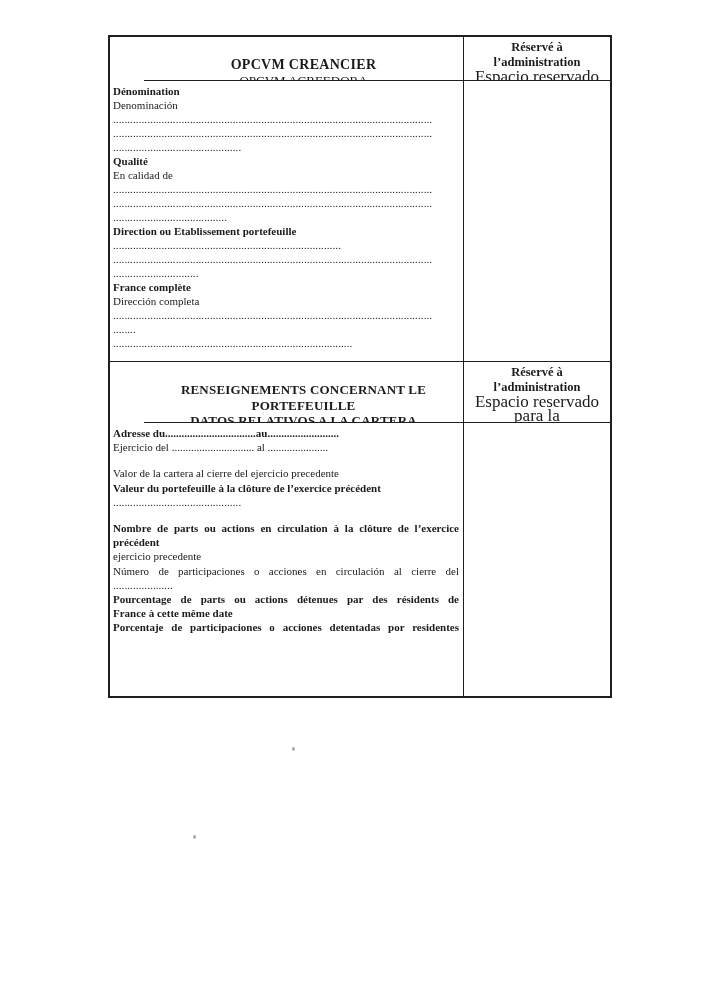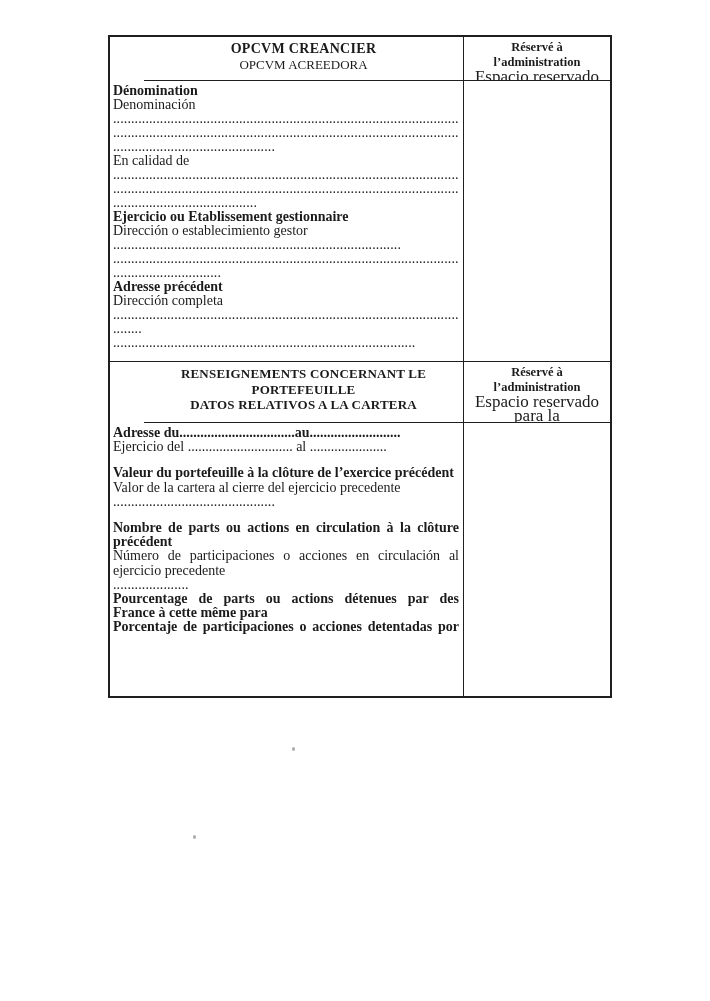--- a/index.html
+++ b/index.html
@@ -22,33 +22,33 @@
     border: 2px solid #1f1f1f;
     display: grid;
     grid-template-columns: 354px 1fr;
     grid-template-rows: 44px 281px 61px 1fr;
   }
   .cell { box-sizing: border-box; overflow: hidden; }
   .col-l { border-right: 1.6px solid #1f1f1f; }
   .bb    { border-bottom: 1.6px solid #1f1f1f; }
 
   
-  .head { text-align: center; padding-top: 4px; margin-left: 34px; }
+  .head { text-align: center; padding-top: 20px; margin-left: 34px; }
   .h-fr { font-weight: bold; font-size: 14px; line-height: 16px; letter-spacing: 0.3px; }
   .h-es { font-size: 13px; line-height: 15px; }
   .h2-fr, .h2-es { font-weight: bold; font-size: 13px; line-height: 15.5px; letter-spacing: 0.2px; }
 
   
   .rsv { text-align: center; padding: 3px 4px 0 4px; }
   .r-fr { font-weight: bold; font-size: 12.5px; line-height: 15px; }
   .r-es { font-size: 17px; line-height: 14px; }
 
   
   .fields { padding: 3px 4px 0 3px; }
-  .line { font-size: 14px; line-height: 14px; height: 14px;
+  .line { font-size: 11px; line-height: 14px; height: 14px;
           white-space: nowrap; overflow: hidden; }
   .s2 .line { line-height: 14.2px; height: 14.2px; }
   .line.bold { font-weight: bold; }
   .line.just { white-space: normal; text-align: justify; text-align-last: justify;
                word-spacing: 2px; }
   .line.dots { letter-spacing: 0.1px; color: #222; }
   .line.spacer { height: 12px; }
 
   .speck { position: absolute; width: 3px; height: 4px; background: #8a8a8a;
            border-radius: 50%; opacity: 0.7; }
@@ -68,30 +68,30 @@
       <div class="r-es">Espacio reservado para la</div>
 
     </div>
 
     <div class="cell col-l bb fields s1">
         <div class="line label bold">Dénomination</div>
         <div class="line label">Denominación</div>
         <div class="line dots">................................................................................................................</div>
         <div class="line dots">................................................................................................................</div>
         <div class="line dots">.............................................</div>
+        <div class="line label bold">Qualité</div>
         <div class="line label">En calidad de</div>
         <div class="line dots">................................................................................................................</div>
         <div class="line dots">................................................................................................................</div>
         <div class="line dots">........................................</div>
-        <div class="line label bold">Ejercicio ou Etablissement gestionnaire</div>
-        <div class="line label">Dirección o establecimiento gestor</div>
+        <div class="line label bold">Direction ou Etablissement portefeuille</div>
         <div class="line dots">................................................................................</div>
         <div class="line dots">................................................................................................................</div>
         <div class="line dots">..............................</div>
-        <div class="line label bold">Adresse précédent</div>
+        <div class="line label bold">France complète</div>
         <div class="line label">Dirección completa</div>
         <div class="line dots">................................................................................................................</div>
         <div class="line dots">........</div>
         <div class="line dots">....................................................................................</div>
       </div>
     <div class="cell bb"></div>
 
     <div class="cell col-l bb head">
       <div class="h2-fr">RENSEIGNEMENTS CONCERNANT LE PORTEFEUILLE</div>
       <div class="h2-es">DATOS RELATIVOS A LA CARTERA</div>
@@ -99,31 +99,31 @@
     <div class="cell bb rsv">
       <div class="r-fr">Réservé à l’administration</div>
       <div class="r-es">Espacio reservado para la</div>
       <div class="r-es">Administración.</div>
     </div>
 
     <div class="cell col-l fields s2">
         <div class="line label bold">Adresse du.................................au..........................</div>
         <div class="line label">Ejercicio del .............................. al ......................</div>
         <div class="line spacer"></div>
+        <div class="line label">Valor de la cartera al cierre del ejercicio precedente</div>
         <div class="line label bold">Valeur du portefeuille à la clôture de l’exercice précédent</div>
-        <div class="line label">Valor de la cartera al cierre del ejercicio precedente</div>
         <div class="line dots">.............................................</div>
         <div class="line spacer"></div>
         <div class="line label bold just">Nombre de parts ou actions en circulation à la clôture de l’exercice</div>
         <div class="line label bold">précédent</div>
+        <div class="line label">ejercicio precedente</div>
         <div class="line label just">Número de participaciones o acciones en circulación al cierre del</div>
-        <div class="line label">ejercicio precedente</div>
         <div class="line dots">.....................</div>
         <div class="line label bold just">Pourcentage de parts ou actions détenues par des résidents de</div>
-        <div class="line label bold">France à cette même para</div>
+        <div class="line label bold">France à cette même date</div>
         <div class="line label bold just">Porcentaje de participaciones o acciones detentadas por residentes</div>
       </div>
     <div class="cell"></div>
 
   </div>
 
   <div class="speck" style="left:292px; top:747px;"></div>
   <div class="speck" style="left:193px; top:835px;"></div>
 </div>
 

